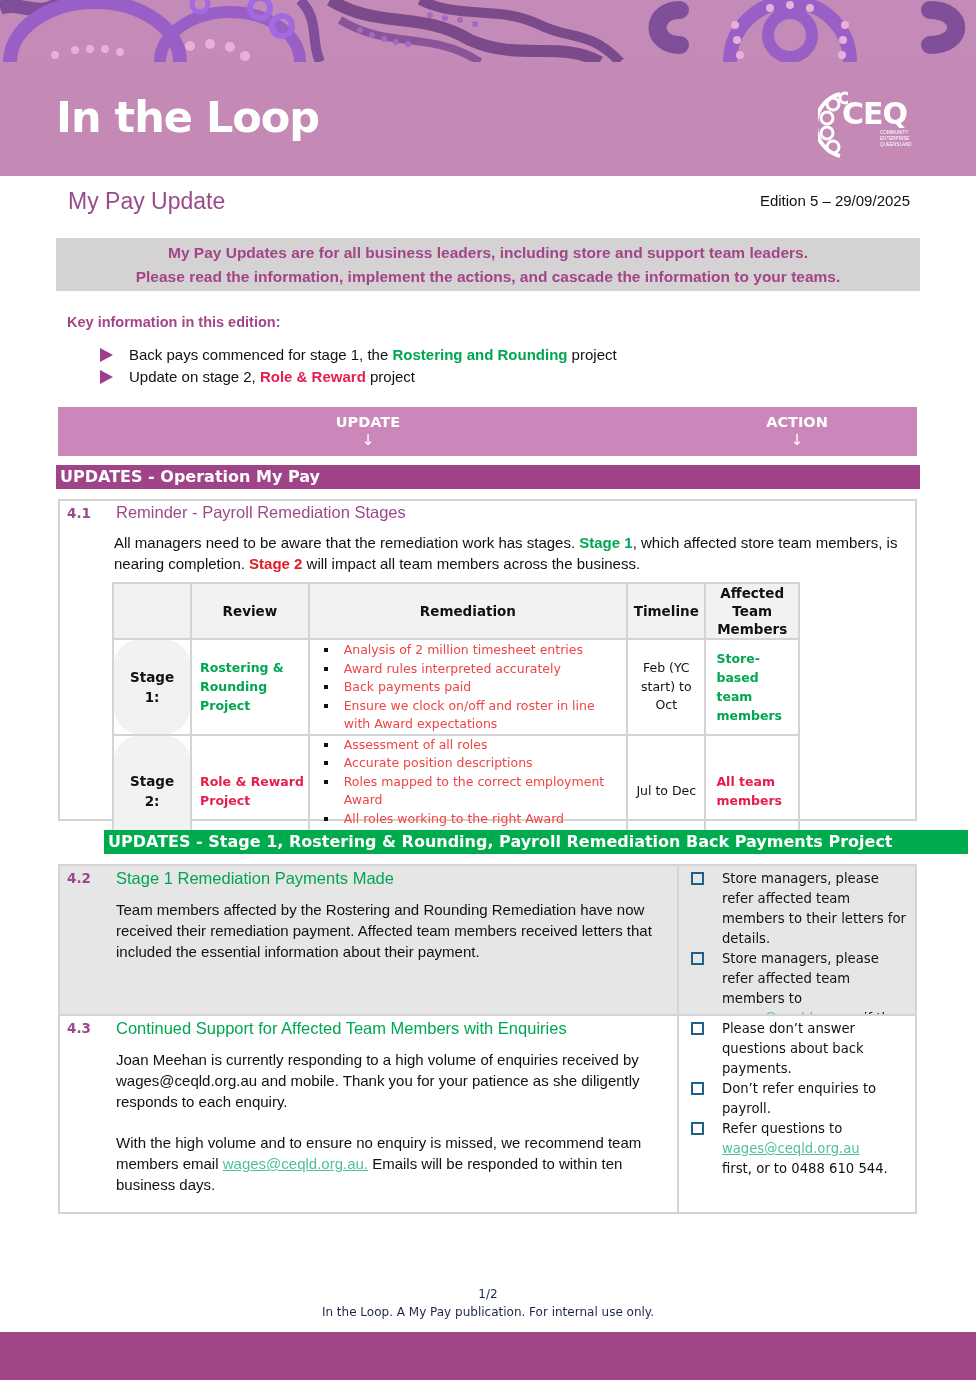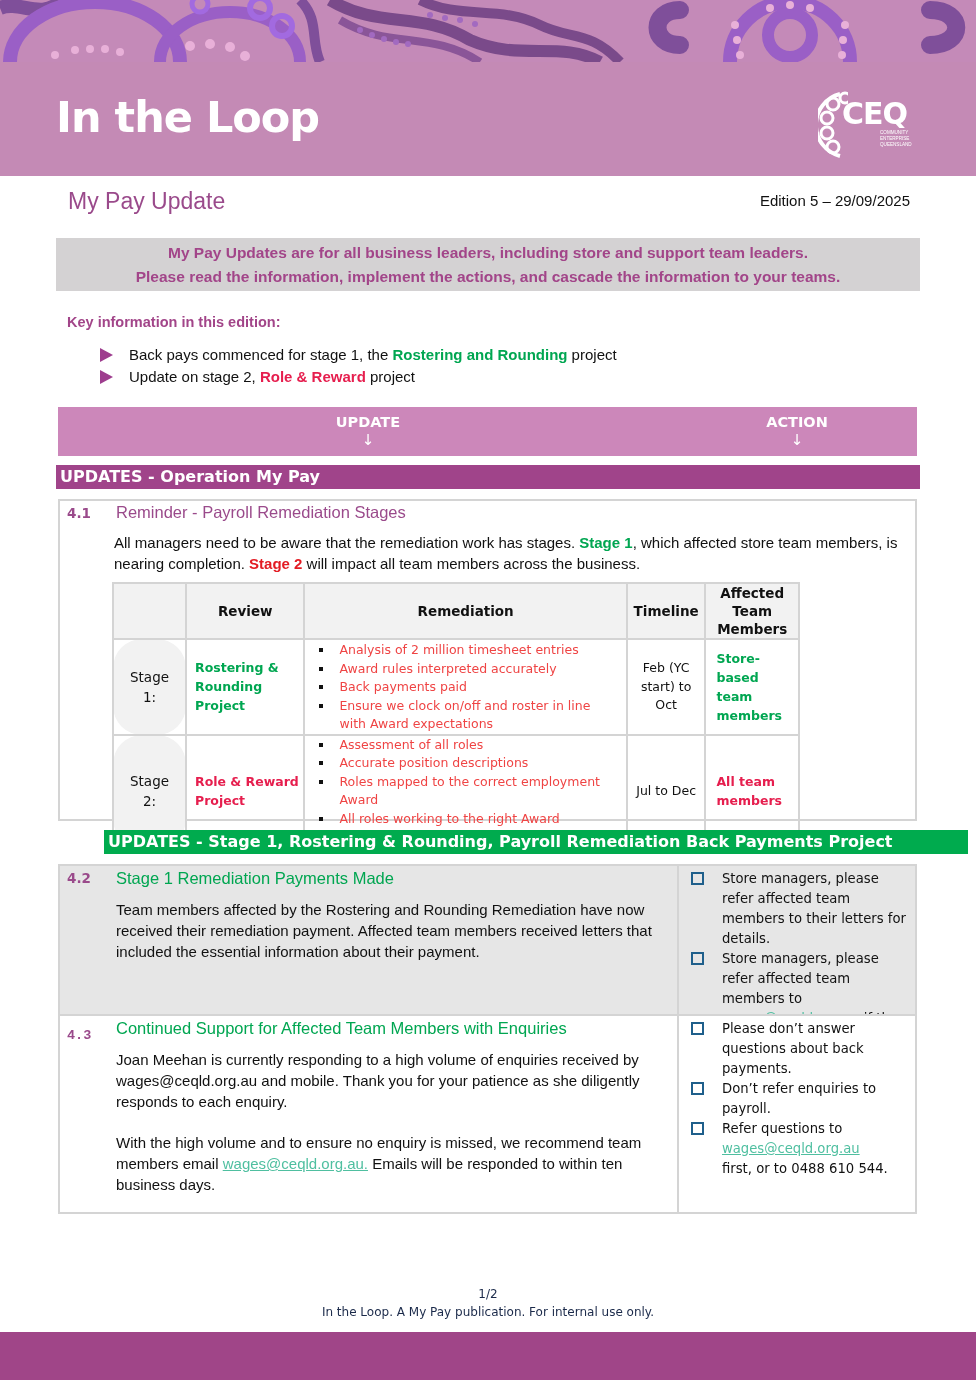--- a/index.html
+++ b/index.html
@@ -45,21 +45,21 @@
   .box41 { position: absolute; left: 58px; top: 499px; width: 859px; height: 322px; border: 2px solid #d4d4d4; background: #fff; }
   .num { position: absolute; font-family: "DejaVu Sans", sans-serif; font-weight: bold; font-size: 13.5px; color: #9a4a8b; }
   .sec-title { position: absolute; font-family: "Liberation Sans", sans-serif; font-size: 16.5px; }
   .t-purple { color: #9a4a8b; }
   .t-green { color: #00a651; }
   .body-txt { position: absolute; font-family: "Liberation Sans", sans-serif; font-size: 15px; line-height: 21px; color: #111; }
 
   table.stages { position: absolute; left: 52px; top: 81px; width: 688px; border-collapse: collapse; font-family: "DejaVu Sans", sans-serif; font-size: 12.5px; }
   table.stages th, table.stages td { border: 2px solid #d4d4d4; }
   table.stages th { background: #f2f2f2; height: 41px; font-weight: bold; font-size: 13.5px; line-height: 18px; color: #111; text-align: center; }
-  table.stages td.stage { background: #f2f2f2; width: 73px; text-align: center; font-weight: normal; font-size: 13.5px; line-height: 20px; border-radius: 29px; }
+  table.stages td.stage { background: #f2f2f2; width: 73px; text-align: center; font-weight: bold; font-size: 13.5px; line-height: 20px; border-radius: 29px; }
   td.review { width: 127px; padding-left: 8px; font-weight: bold; font-size: 12.5px; line-height: 19px; }
   td.remed { width: 363px; padding: 0 6px 0 12px; vertical-align: top; }
   td.remed ul { list-style: none; }
   td.remed li { position: relative; padding-left: 22px; line-height: 18.5px; font-size: 12.5px; color: #ef4444; }
   td.remed li::before { content: ""; position: absolute; left: 2px; top: 7px; width: 4px; height: 4px; background: #111; }
   td.timeline { width: 81px; text-align: center; font-size: 12.5px; line-height: 18.5px; }
   td.affected { padding-left: 10px; font-weight: bold; font-size: 12.5px; line-height: 19px; }
   tr.r1 td { height: 94px; }
   tr.r2 td { height: 92px; }
 
@@ -255,21 +255,21 @@
       <span>Store managers, please refer affected team members to their letters for details.</span>
     </li>
     <li>
       <span class="chk"></span>
       <span>Store managers, please refer affected team members to </span><span class="link">wages@ceqld.org.au</span><span> if they have any queries.</span>
     </li>
   </ul>
 </div>
 
 <div class="box43">
-  <div class="num" style="left:7px;top:12px;font-family:Liberation Mono, monospace;">4.3</div>
+  <div class="num" style="left:7px;top:4px;">4.3</div>
   <div class="sec-title t-green" style="left:56px;top:3px;">Continued Support for Affected Team Members with Enquiries</div>
   <div class="body-txt" style="left:56px;top:33px;width:552px;">Joan Meehan is currently responding to a high volume of enquiries received by wages@ceqld.org.au and mobile. Thank you for your patience as she diligently responds to each enquiry.</div>
   <div class="body-txt" style="left:56px;top:116px;width:552px;"><span>With the high volume and to ensure no enquiry is missed, we recommend team members email </span><span class="link">wages@ceqld.org.au.</span><span> Emails will be responded to within ten business days.</span></div>
   <div class="divider-v"></div>
   <ul class="actions" style="top:3px;width:200px;">
     <li>
       <span class="chk"></span>
       <span>Please don’t answer questions about back payments.</span>
     </li>
     <li>

